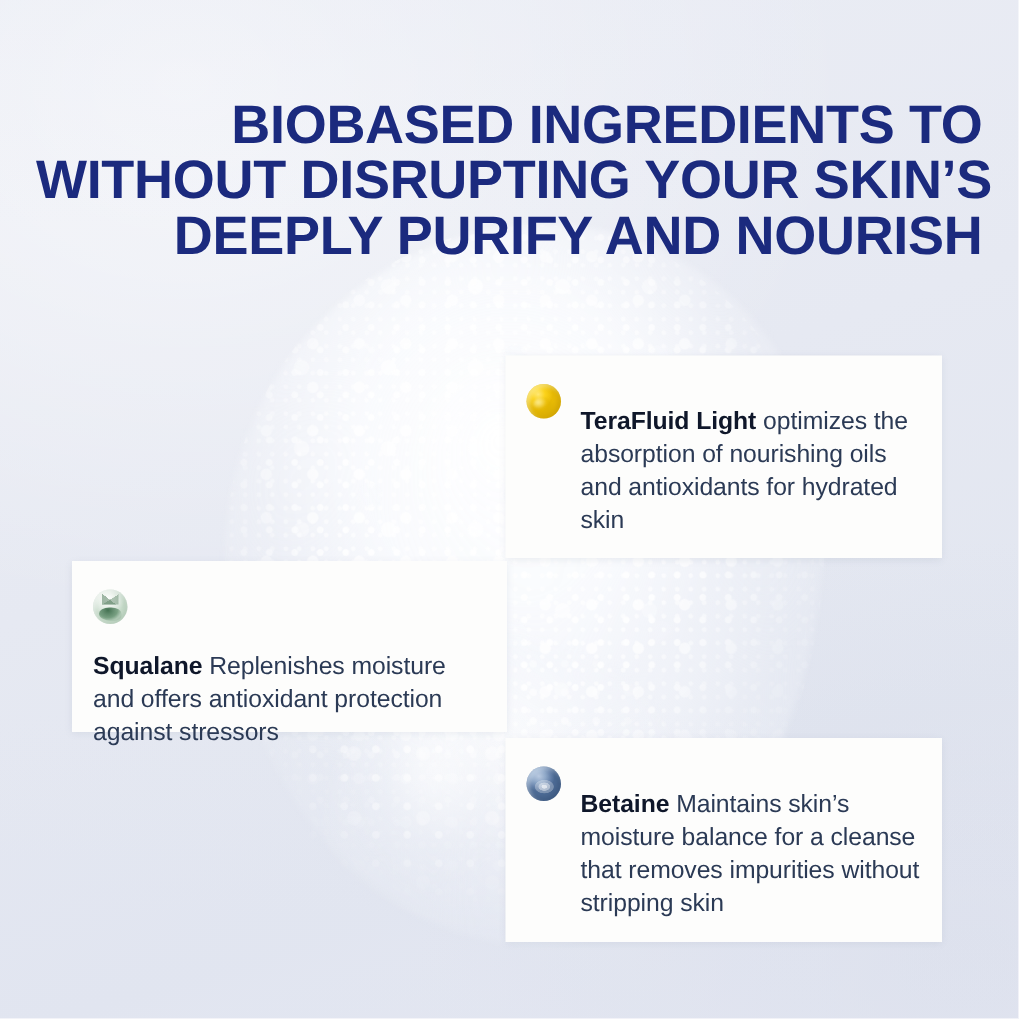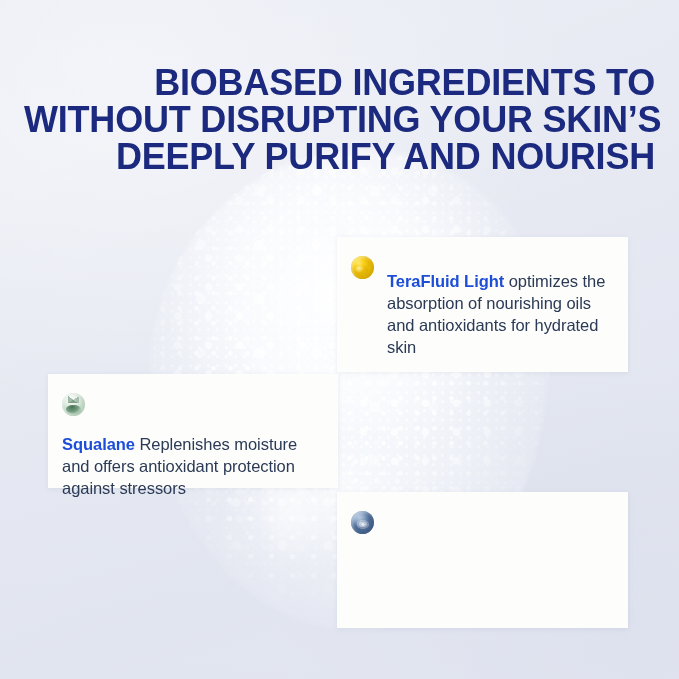--- a/index.html
+++ b/index.html
@@ -216,21 +216,21 @@
 
   .card-text {
     color: #2b3a55;
     font-size: 16.5px;
     line-height: 22px;
     letter-spacing: -0.05px;
     font-weight: 400;
   }
   .card-text .term {
     font-weight: 600;
-    color: #1d4ed8;
+    color: #0f172a;
   }
 
   #card-tera    { left: 337px; top: 237px; width: 291px; height: 135px; }
   #card-squalane{ left: 48px;  top: 374px; width: 290px; height: 114px; flex-direction: column; }
   #card-betaine { left: 337px; top: 492px; width: 291px; height: 136px; }
 </style>
 </head>
 <body>
 
 <div id="stage">
@@ -255,15 +255,16 @@
     <p class="card-text"><span class="term">TeraFluid Light</span><span> optimizes the absorption of nourishing oils and antioxidants for hydrated skin</span></p>
   </div>
 
   <div class="card" id="card-squalane">
     <span class="card-icon icon-squalane"></span>
     <p class="card-text"><span class="term">Squalane</span><span> Replenishes moisture and offers antioxidant protection against stressors</span></p>
   </div>
 
   <div class="card" id="card-betaine">
     <span class="card-icon icon-betaine"></span>
+    <p class="card-text"><span class="term">Betaine</span><span> Maintains skin’s moisture balance for a cleanse that removes impurities without stripping skin</span></p>
   </div>
 
 </div>
 
 </body></html>

